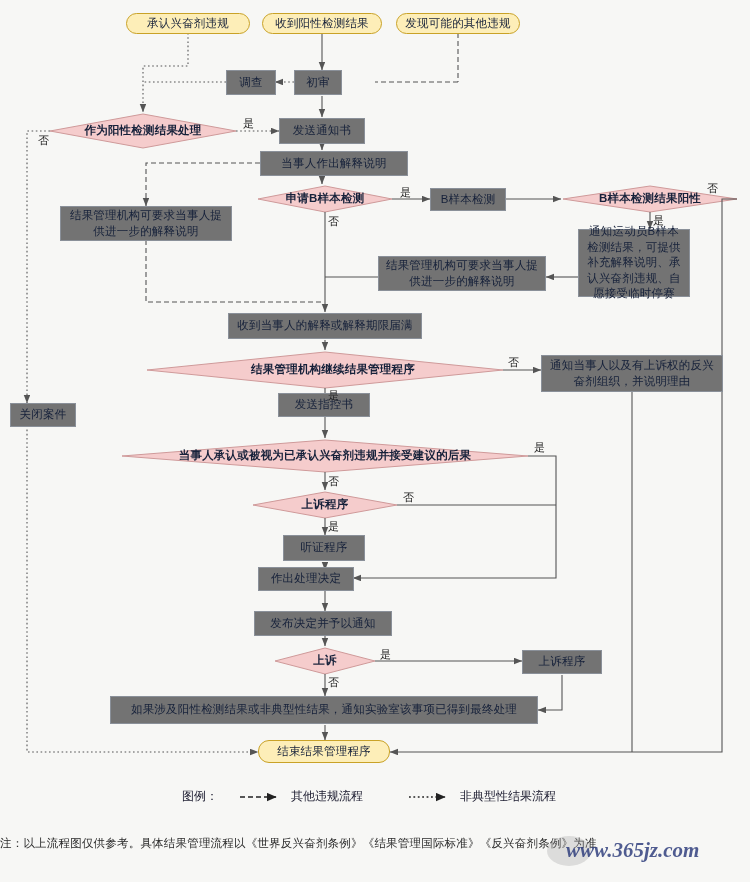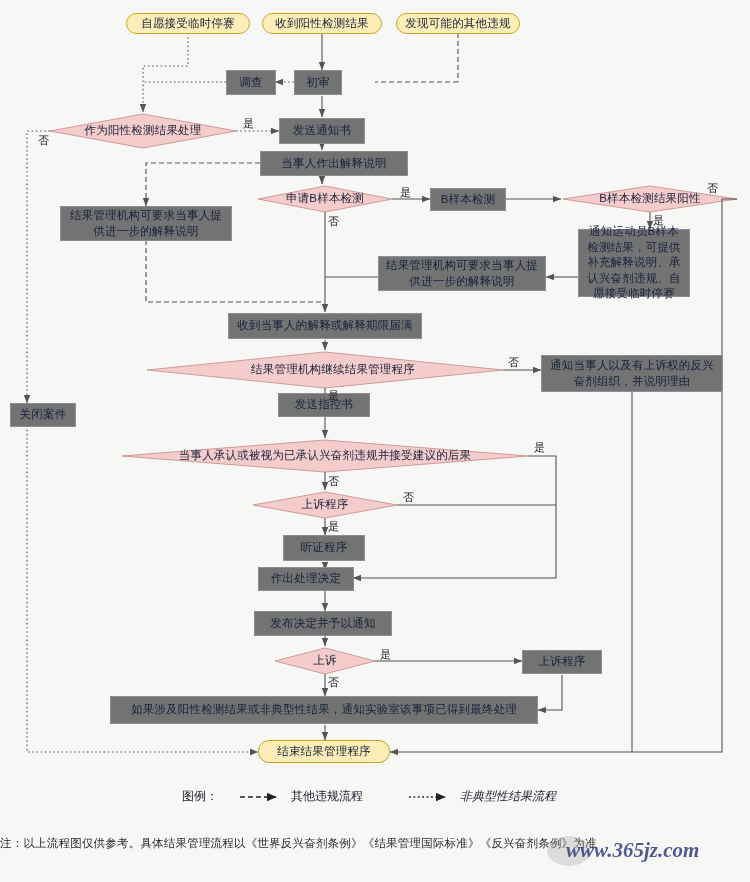--- a/index.html
+++ b/index.html
@@ -32,20 +32,21 @@
     background:#fdeeb8;
     border:1.6px solid #c9a227;
     border-radius:11px;
     padding:3px 8px;
   }
   .dec{
     background:transparent;
     border:0;
     color:#16213a;
     z-index:4;
+    font-weight:bold;
   }
   .dec span{position:relative;z-index:5;}
 
   .edgelabel{
     position:absolute;
     font-size:11px;
     color:#222;
     z-index:6;
     background:transparent;
     white-space:nowrap;
@@ -53,21 +54,21 @@
 
   .legend{
     position:absolute;
     left:0;top:788px;width:750px;
     display:flex;align-items:center;justify-content:center;
     gap:12px;
     font-size:12px;color:#1a1a2e;
   }
   .legend-title{margin-right:10px;}
   .legend-item{display:flex;align-items:center;margin-right:34px;}
-  .legend-item:last-child{margin-right:12px;font-style:italic;}
+  .legend-item:last-child{margin-right:12px;}
   .legend-item .lbl{margin-left:7px;}
   .legend-line{display:block;}
 
   .footnote{
     position:absolute;
     left:0;top:836px;width:750px;
     text-align:left;
     font-size:11.5px;
     font-family:"Liberation Serif","DejaVu Serif",serif;
     color:#2b2b2b;
@@ -190,21 +191,21 @@
 
     <path d="M325,674 L325,696" marker-end="url(#arw)"></path>
 
     <path d="M325,725 L325,740" marker-end="url(#arw)"></path>
 
     <path d="M27,417 L27,752 L258,752" stroke-dasharray="1.6,2.6" marker-end="url(#arw)"></path>
   </g>
 </svg>
 
 <div class="node term" style="left:126px;top:13px;width:124px;height:21px;">
-  <span>自愿接受临时停赛</span>
+  <span>承认兴奋剂违规</span>
 </div>
 <div class="node term" style="left:262px;top:13px;width:120px;height:21px;">
   <span>收到阳性检测结果</span>
 </div>
 <div class="node term" style="left:396px;top:13px;width:124px;height:21px;">
   <span>发现可能的其他违规</span>
 </div>
 <div class="node term" style="left:258px;top:740px;width:132px;height:23px;">
   <span>结束结果管理程序</span>
 </div>

